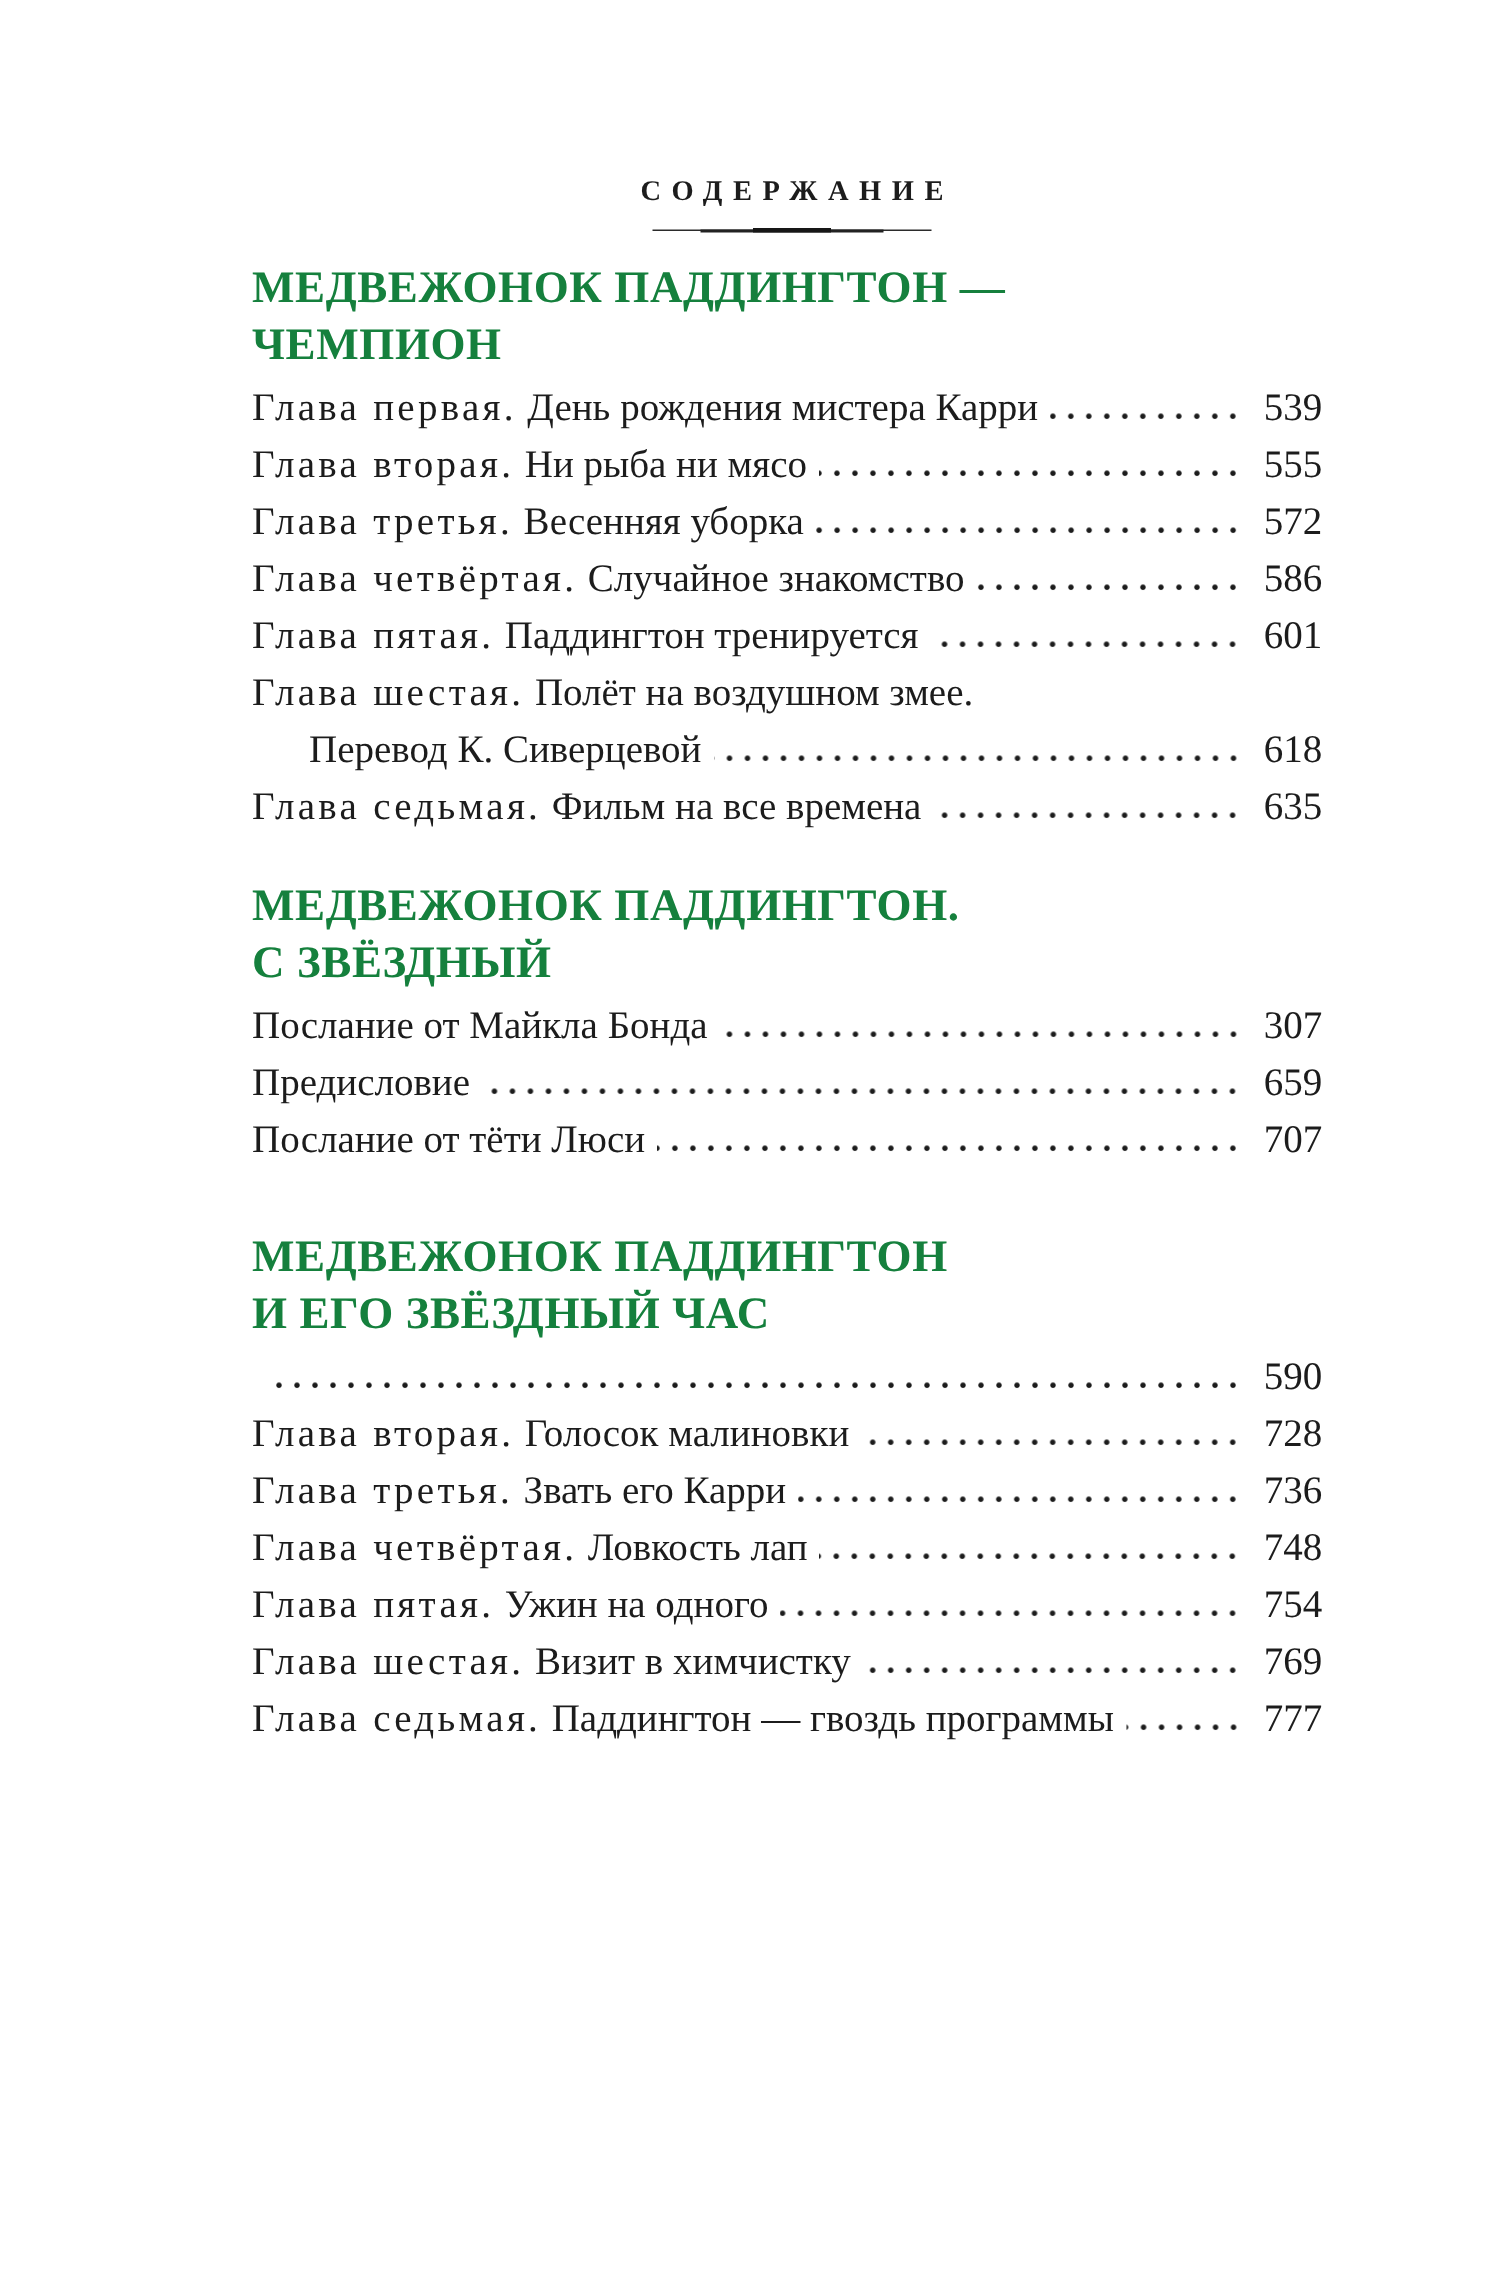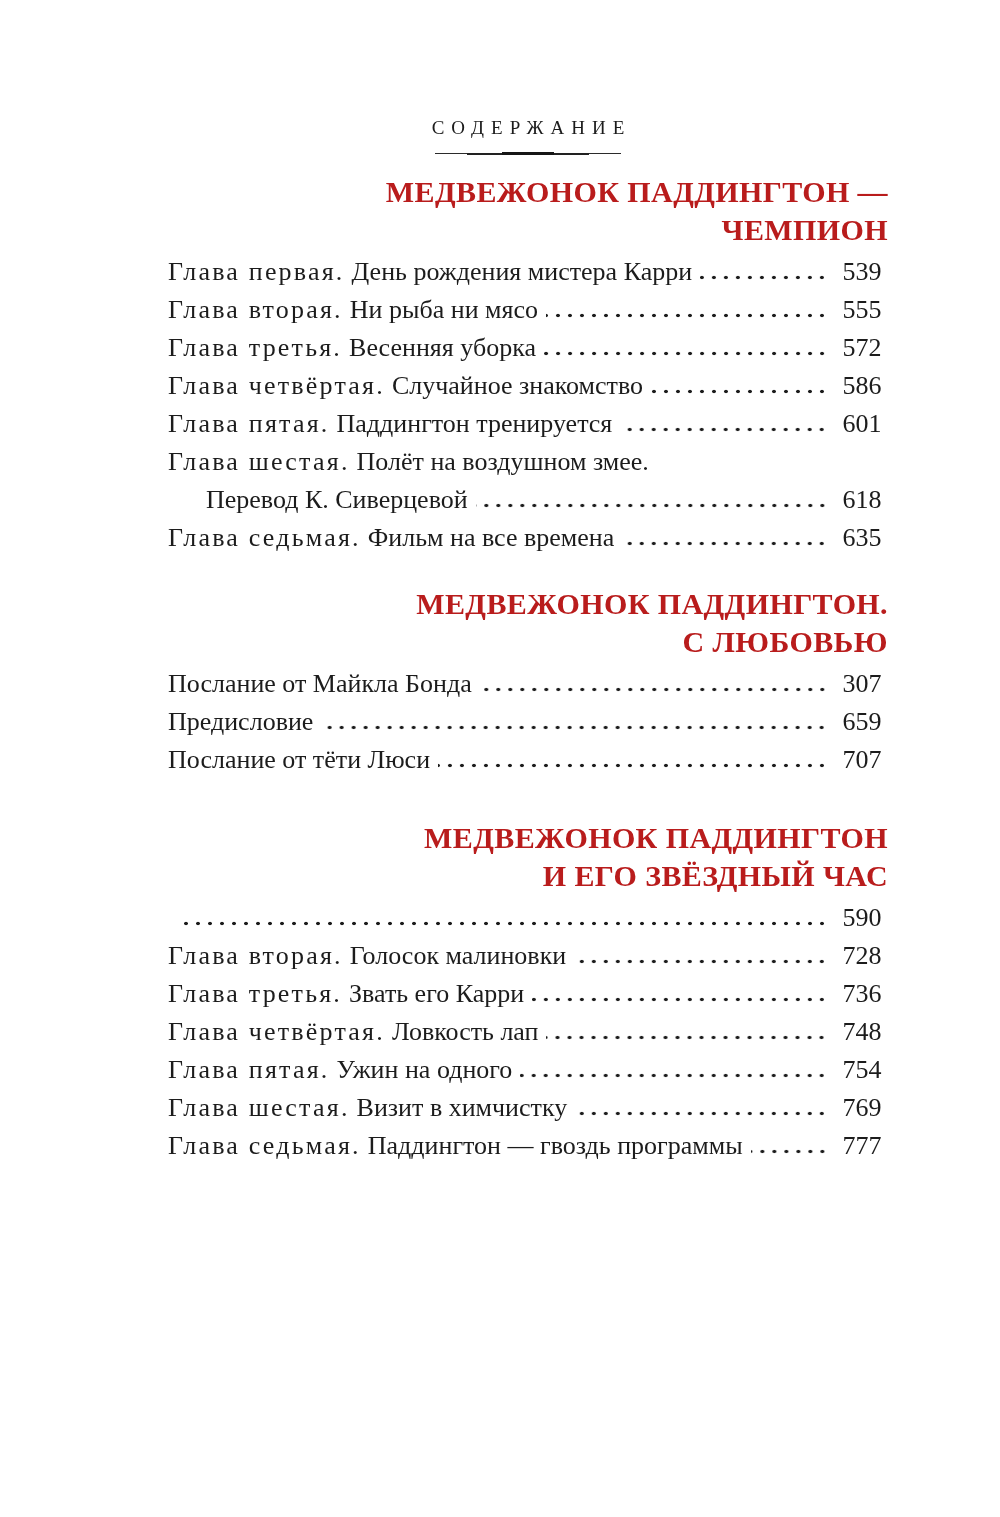--- a/index.html
+++ b/index.html
@@ -18,21 +18,21 @@
     box-sizing: border-box;
     width: 1000px;
     height: 1517px;
     padding: 116px 112px 0 168px; 
   }
   
   .toc-header {
     text-align: center;
     font-size: 19px;
     line-height: 24px;
-    font-weight: 400;
+    font-weight: 700;
     letter-spacing: 7px;
     padding-left: 7px; 
     color: #1c1c1c;
   }
   .rule {
     position: relative;
     width: 186px;
     height: 6px;
     margin: 11px auto 0;
   }
@@ -54,26 +54,26 @@
     left: 36%; right: 36%; top: 1px;
     height: 3.4px;
     background: #161616;
   }
   
   .section { margin-top: 16px; }
   .section:nth-of-type(2) { margin-top: 28px; }
   .section:nth-of-type(3) { margin-top: 40px; }
   .section-title {
     margin: 0 0 4px 0;
-    text-align: right;
+    text-align: left;
     font-size: 30px;
     line-height: 38px;
     font-weight: 700;
     letter-spacing: 0.4px;
-    color: #b91c1c;
+    color: #15803d;
   }
   .entries {
     font-size: 26px;
     line-height: 38px;
   }
   .entry {
     display: flex;
     align-items: baseline;
   }
   .entry-text { white-space: nowrap; }
@@ -163,21 +163,21 @@
     <span class="entry-text"><span class="chapter-label">Глава седьмая.</span><span class="entry-title">Фильм на все времена</span></span>
     <span class="leader"></span>
     <span class="pagenum">635</span>
   </div>
 </div>
   </section>
 
   <section class="section">
     <h2 class="section-title">
           <div>МЕДВЕЖОНОК ПАДДИНГТОН.</div>
-          <div>С ЛЮБОВЬЮ</div>
+          <div>С ЗВЁЗДНЫЙ</div>
         </h2>
     <div class="entries">
   <div class="entry">
     <span class="entry-text"><span class="entry-title">Послание от Майкла Бонда</span></span>
     <span class="leader"></span>
     <span class="pagenum">307</span>
   </div>
 
   <div class="entry">
     <span class="entry-text"><span class="entry-title">Предисловие</span></span>

